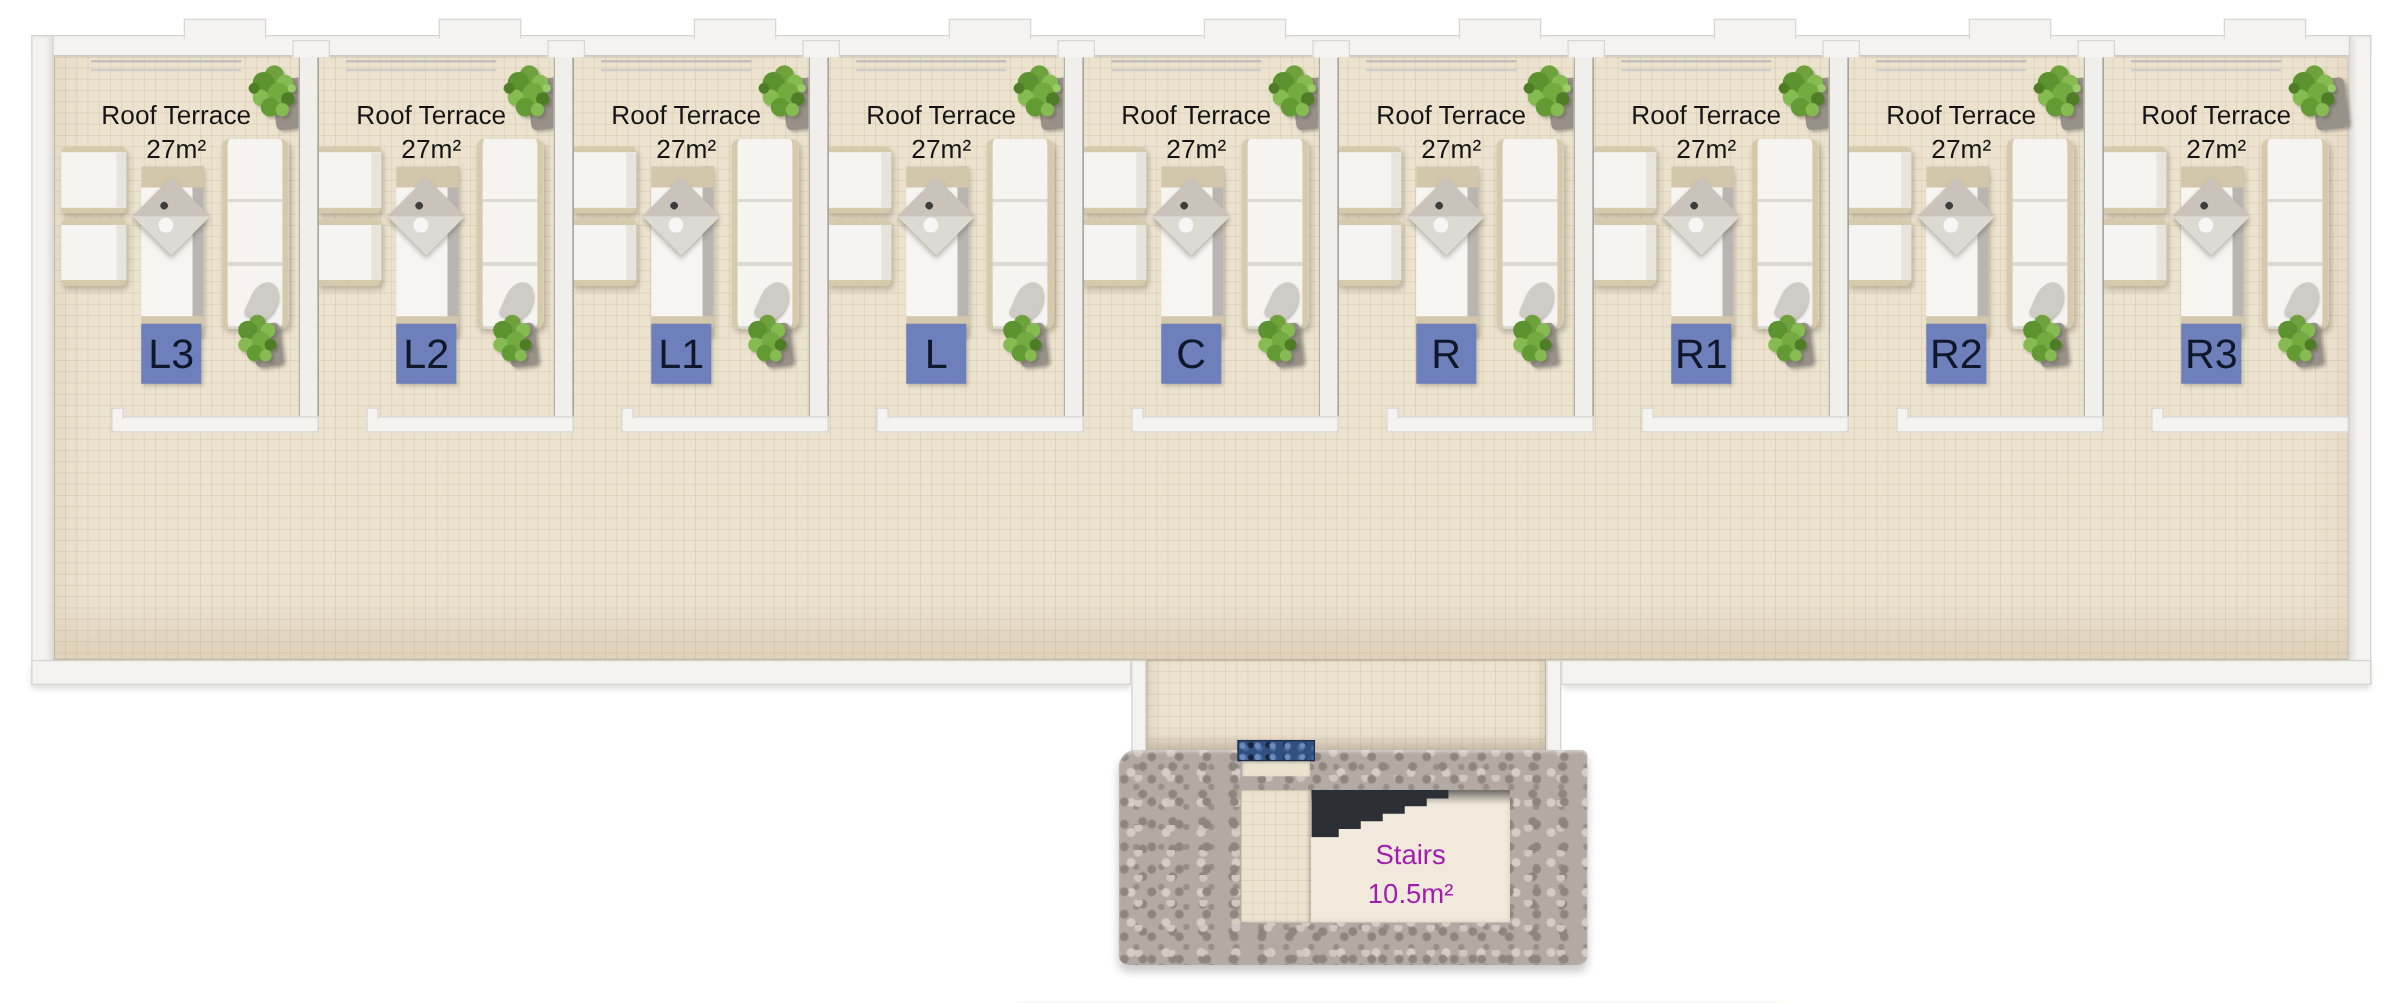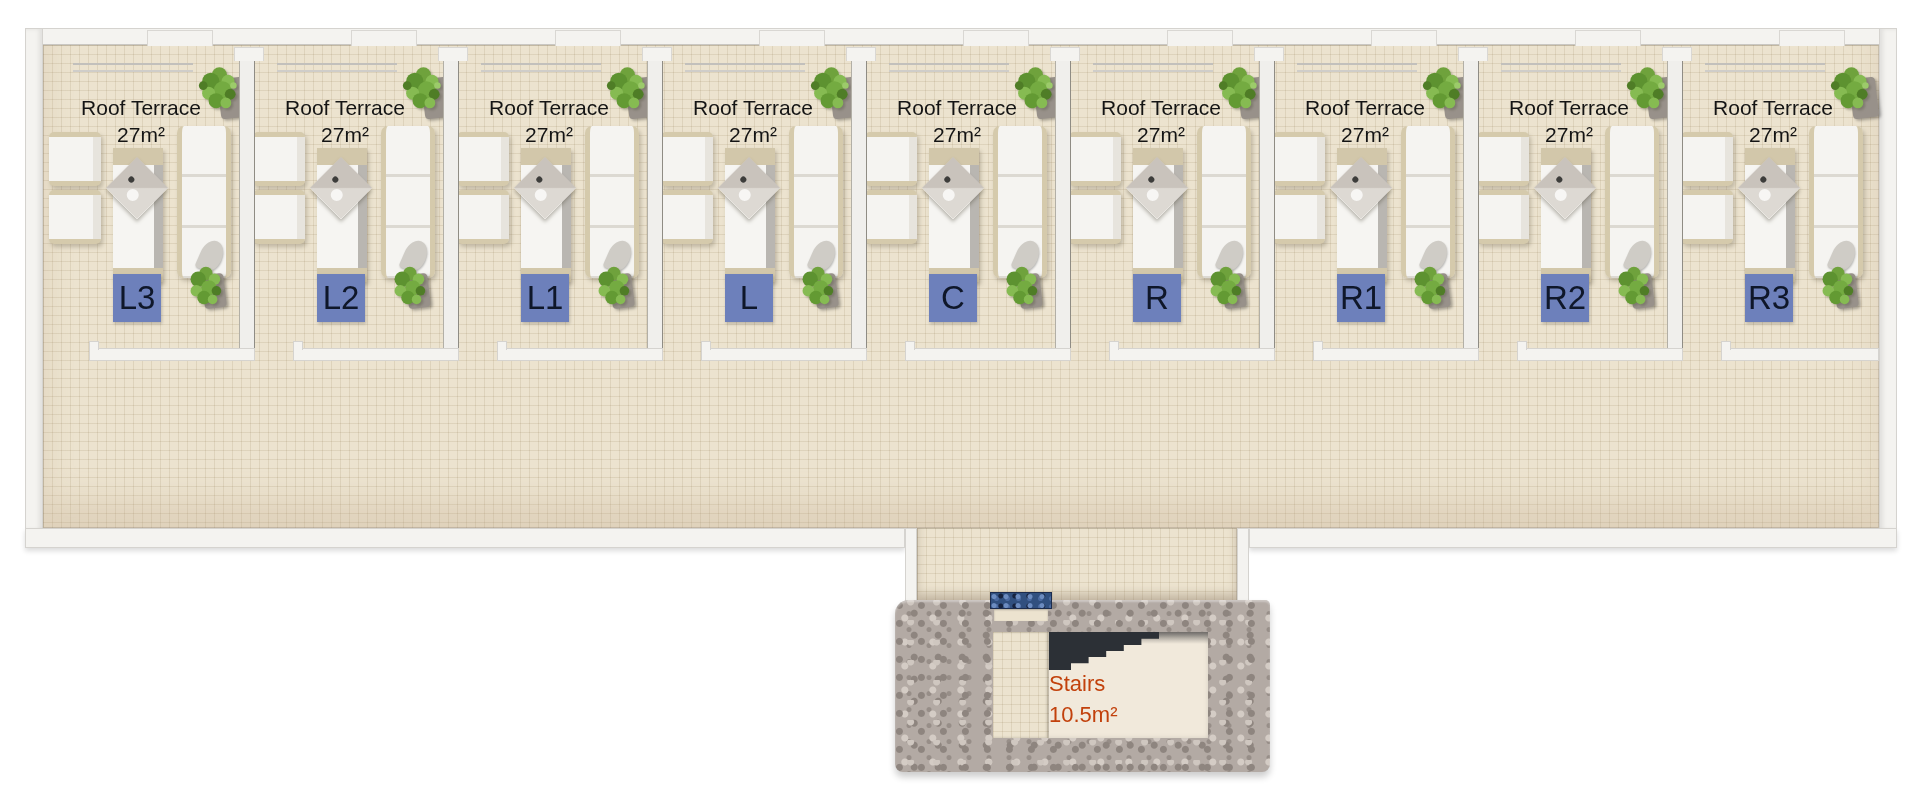--- a/index.html
+++ b/index.html
@@ -31,21 +31,21 @@
   .wall{position:absolute;background:var(--wall-white,#f4f3f0);border:1px solid #d5d3cf}
   .wall-top{left:25px;top:28px;width:1872px;height:17px;border-bottom-color:#c9c7c3}
   .wall-left{left:25px;top:28px;width:18px;height:520px;box-shadow:inset -3px 0 4px rgba(0,0,0,.08)}
   .wall-right{left:1879px;top:28px;width:18px;height:520px;box-shadow:inset 3px 0 4px rgba(0,0,0,.08)}
   .wall-bottom-left{left:25px;top:528px;width:880px;height:20px;box-shadow:0 3px 5px rgba(0,0,0,.14)}
   .wall-bottom-right{left:1249px;top:528px;width:648px;height:20px;box-shadow:0 3px 5px rgba(0,0,0,.14)}
   .wall-notch-left{left:905px;top:528px;width:12px;height:74px}
   .wall-notch-right{left:1237px;top:528px;width:12px;height:74px}
 
   
-  .units-row{position:absolute;left:43px;top:60px;width:1700px;height:301px;display:flex}
+  .units-row{position:absolute;left:43px;top:45px;width:1700px;height:301px;display:flex}
   .unit{position:relative;flex:0 0 204px;width:204px;height:301px}
 
   .divider{position:absolute;right:-8px;top:0;width:16px;height:100%;
     background:#f0efec;border-left:1px solid #b2afa6;border-right:1px solid #8f8c84;z-index:4}
   .divider::before{content:"";position:absolute;left:-6px;top:-13px;width:28px;height:13px;
     background:var(--wall-white,#f4f3f0);border:1px solid #d9d7d3;border-bottom:none}
   .unit:last-child .divider{display:none}
 
   .toptab{position:absolute;left:104px;top:-30px;width:66px;height:16px;
     background:var(--wall-white,#f4f3f0);border:1px solid #d9d7d3;border-bottom:none;z-index:3}
@@ -111,22 +111,22 @@
     border-radius:14px 5px 8px 8px;
     box-shadow:0 5px 7px rgba(0,0,0,.2), inset 0 2px 2px rgba(255,255,255,.35)}
   .stairs-inner{position:absolute;left:98px;top:32px;width:215px;height:106px;
     background:#f1e9db;box-shadow:inset 3px 3px 7px rgba(0,0,0,.3)}
   .stairs-inner::before{content:"";position:absolute;left:0;top:0;width:100%;height:12px;
     background:linear-gradient(rgba(40,40,45,.5),transparent)}
   .stairs-tilestrip{position:absolute;left:0;top:0;width:56px;height:100%;
     box-shadow:inset -2px 0 3px rgba(0,0,0,.2)}
   .stair-treads{position:absolute;left:56px;top:0;width:110px;height:38px;background:#2c3036;
     clip-path:polygon(0 0,100% 0,100% 18%,84% 18%,84% 34%,68% 34%,68% 50%,52% 50%,52% 66%,36% 66%,36% 82%,20% 82%,20% 100%,0 100%)}
-  .stairs-label{position:absolute;left:56px;right:0;top:36px;
-    color:#c2410c;font-size:22px;line-height:31px}
+  .stairs-label{position:absolute;left:56px;right:0;top:36px;text-align:center;
+    color:#a21caf;font-size:22px;line-height:31px}
   .mosaic{position:absolute;left:990px;top:592px;width:62px;height:17px;z-index:6;
     background-color:var(--mosaic-blue,#31507f);
     background-image:
       radial-gradient(circle at 25% 40%, #6c8cc0 0 2px, transparent 3px),
       radial-gradient(circle at 70% 30%, #16233f 0 2px, transparent 3px),
       radial-gradient(circle at 50% 70%, #4a69a0 0 2px, transparent 3px);
     background-size:12px 9px, 14px 10px, 11px 8px;
     border:1px solid #1c2c4e}
   .mosaic-notch{position:absolute;left:994px;top:609px;width:54px;height:12px;z-index:6;
     background:var(--floor-beige,#ece3cf);box-shadow:inset 0 1px 2px rgba(0,0,0,.25)}

